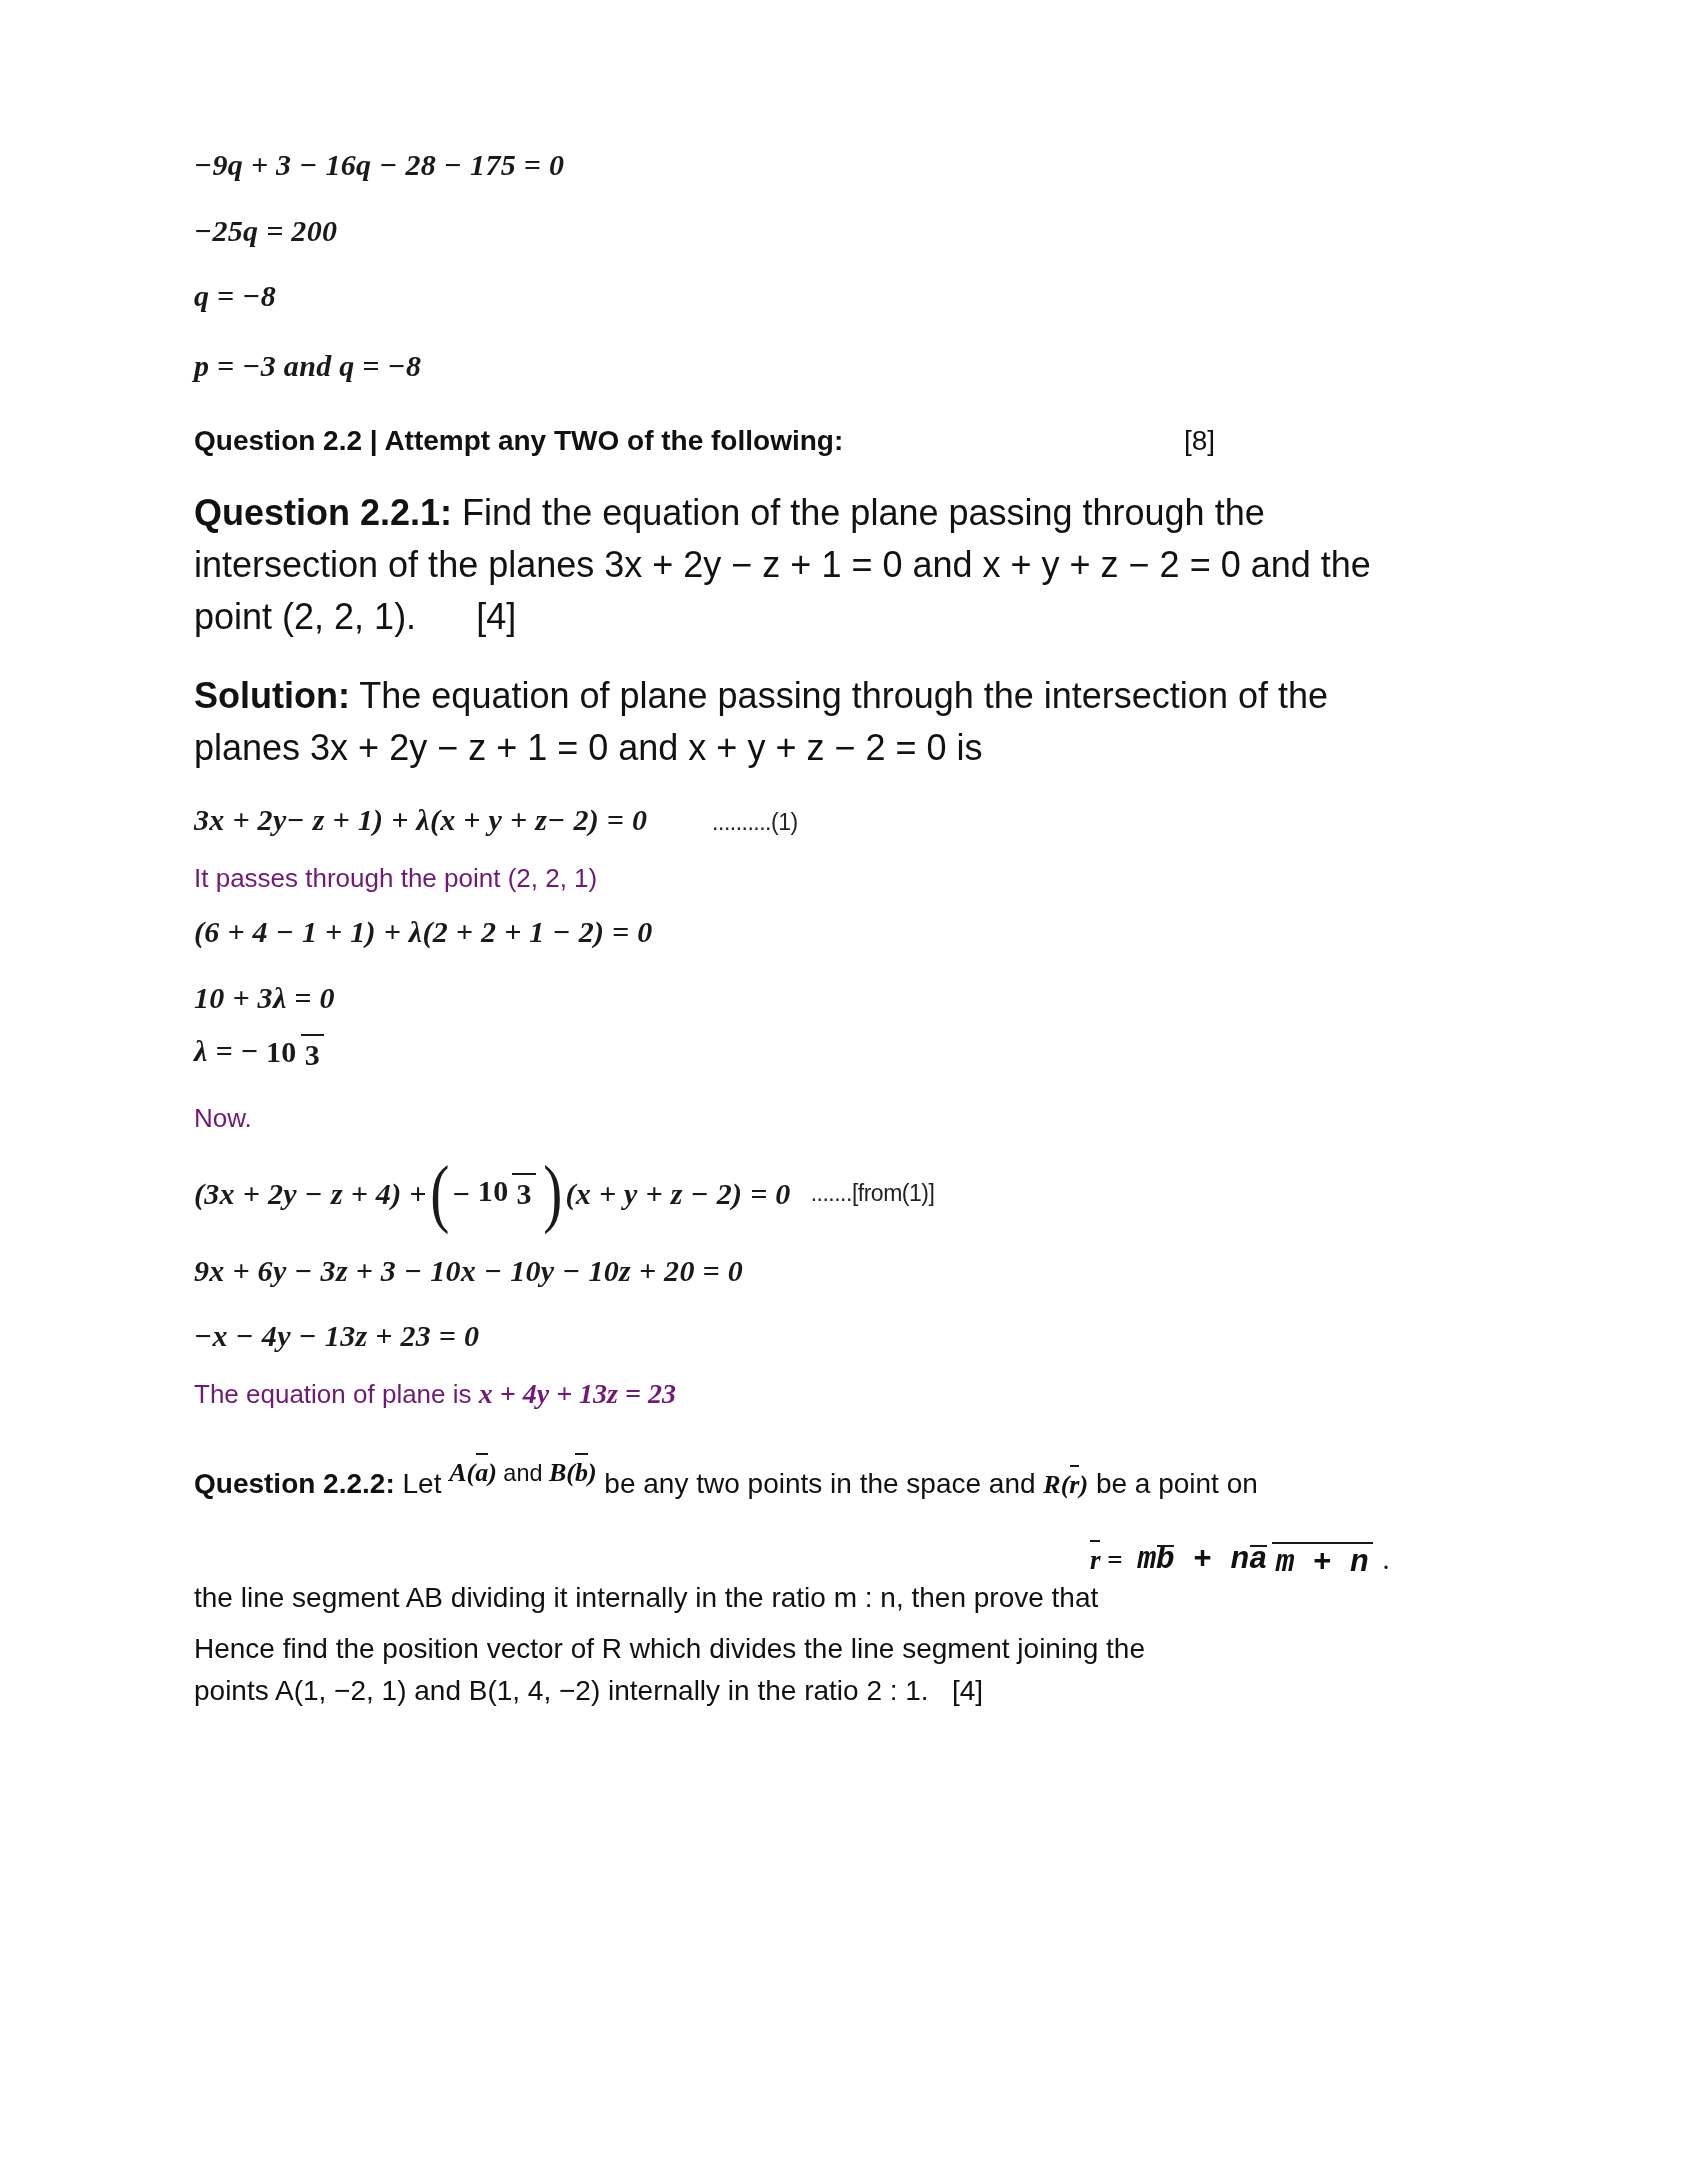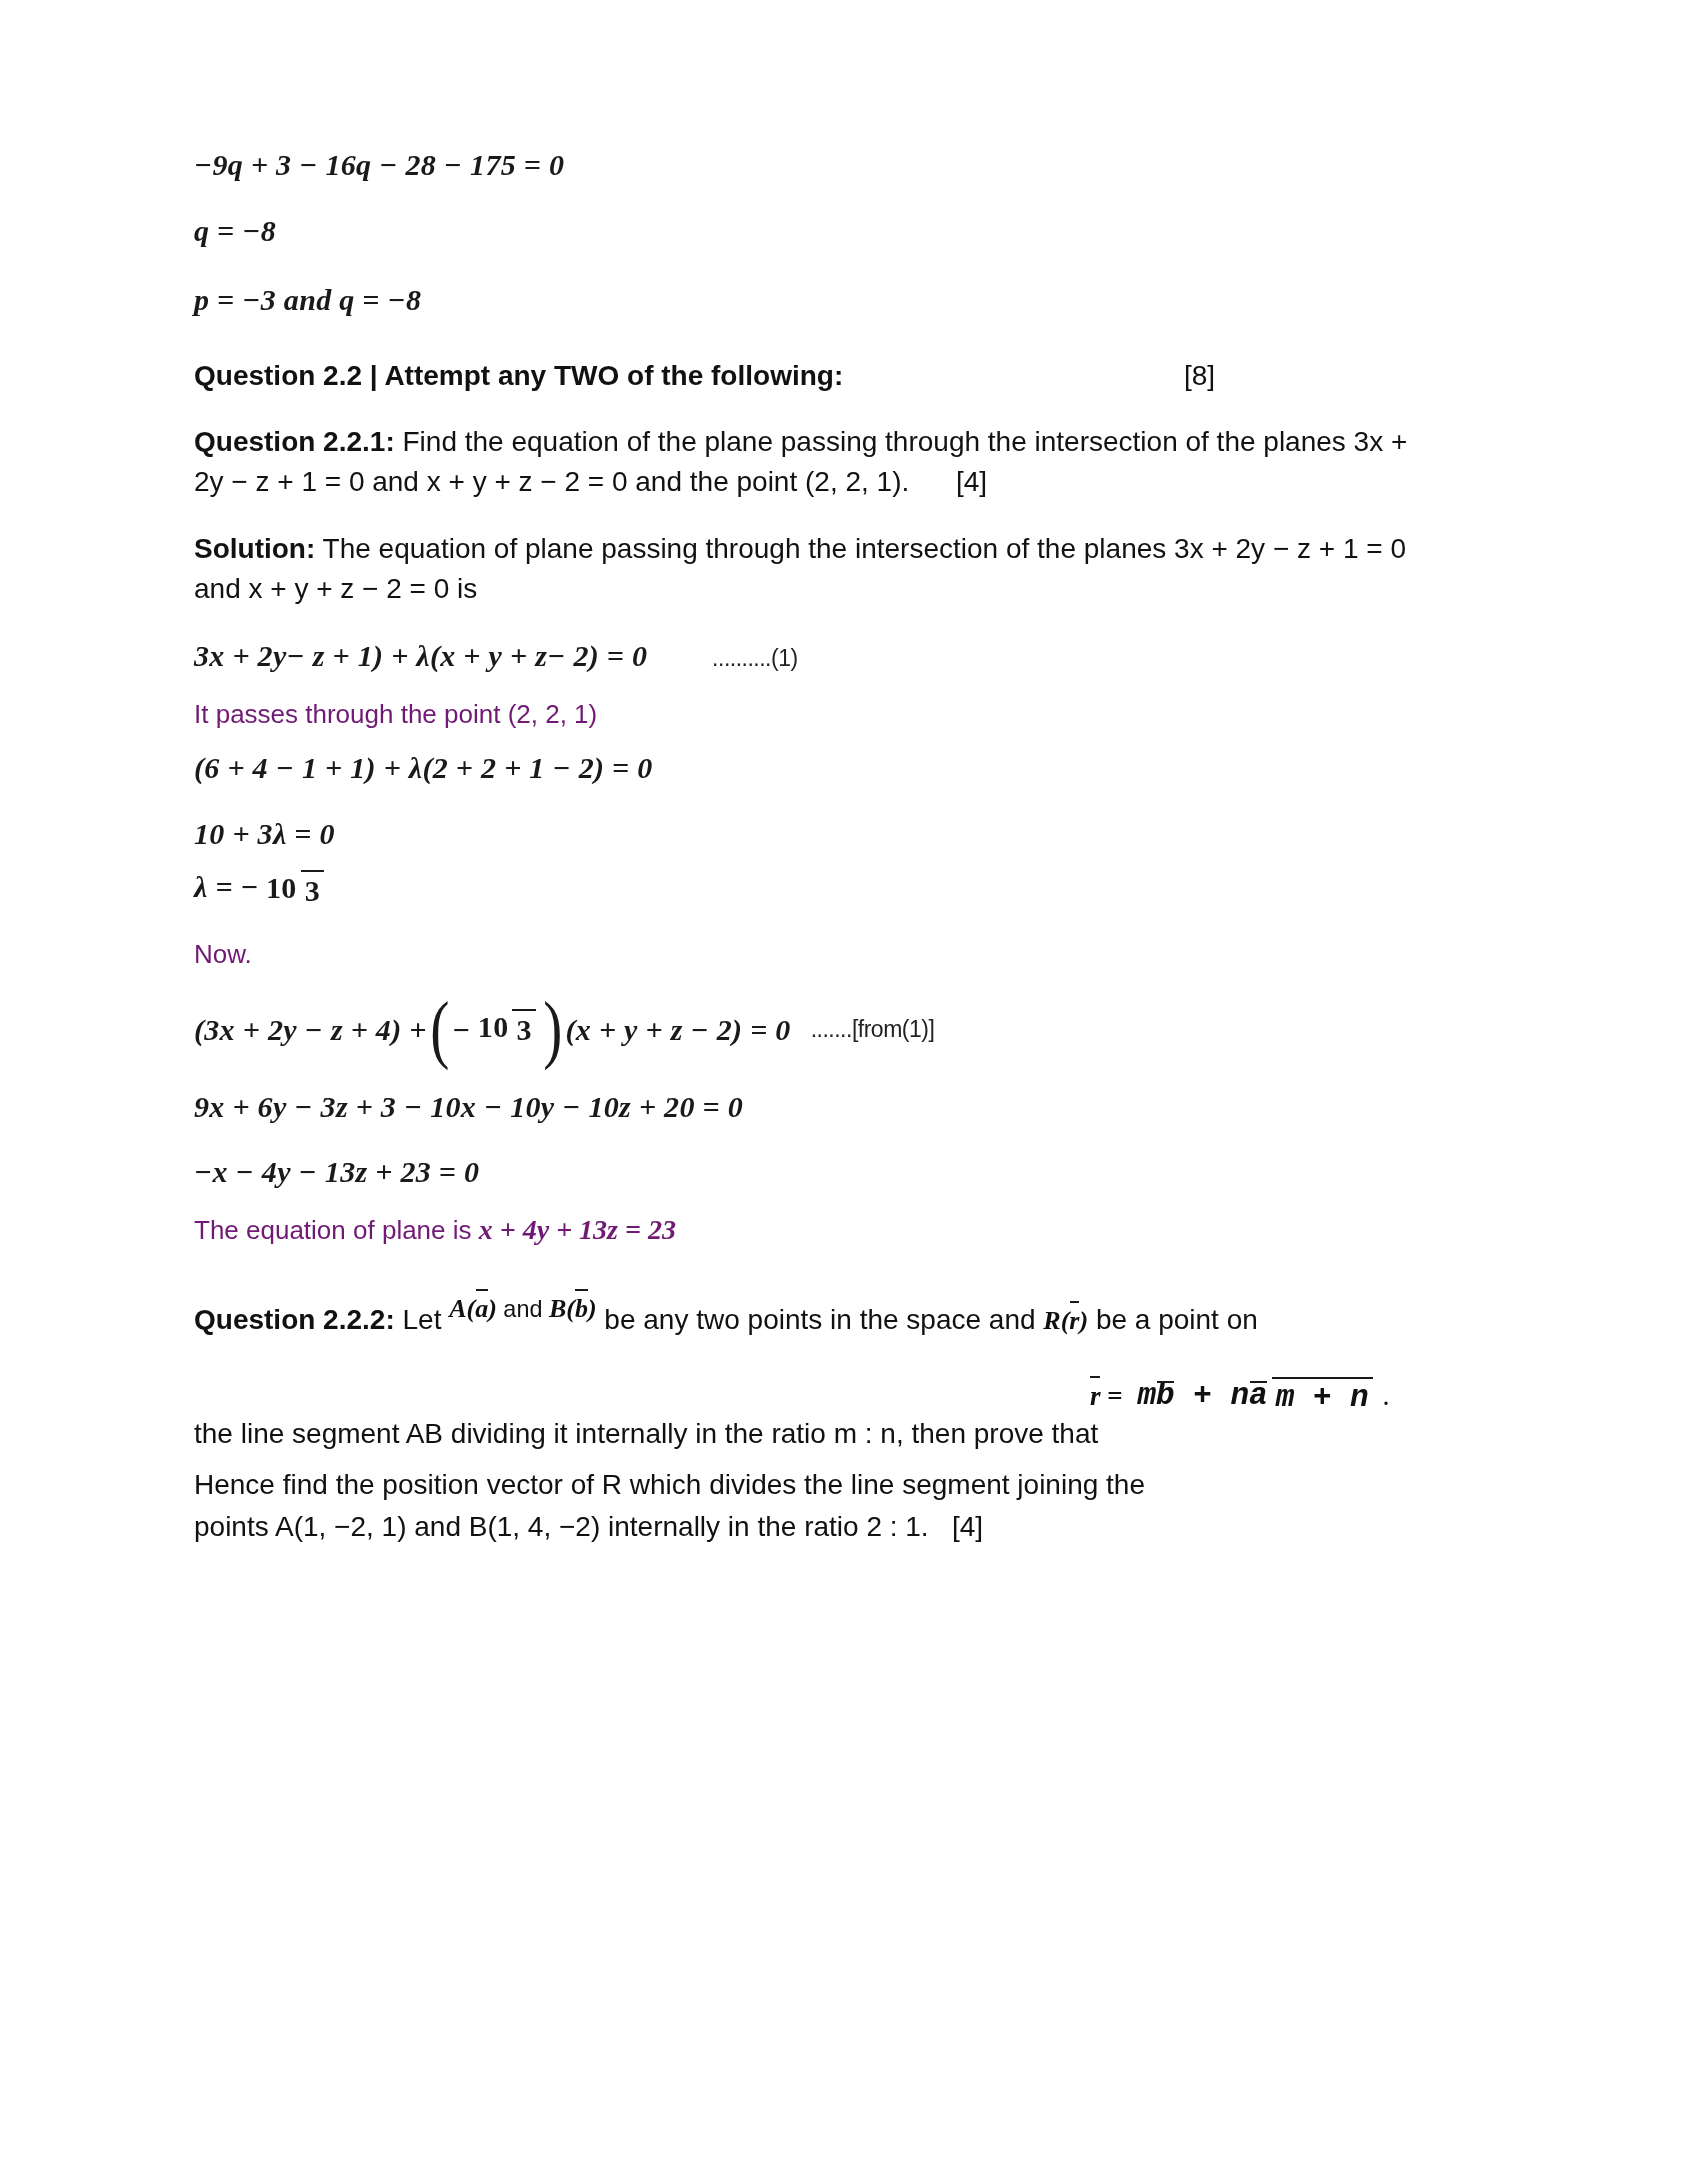--- a/index.html
+++ b/index.html
@@ -43,21 +43,21 @@
   .eq-line {
     font-size: 30px;
     line-height: 1.05;
     margin: 0 0 34px 0;
     white-space: nowrap;
   }
   .eq-line.tight { margin-bottom: 22px; }
 
   
   .para {
-    font-size: 28px;
+    font-size: 36px;
     line-height: 1.45;
     color: #121212;
     margin: 0 0 26px 0;
   }
   .para b, .bold { font-weight: 700; }
 
   .small-note {
     font-size: 26px;
     color: #701a75;
     margin: 0 0 22px 0;
@@ -167,20 +167,21 @@
   .q222 .lead { font-weight: 700; }
   .abs-text { position: absolute; }
 </style>
 </head>
 <body>
 
 <div class="page">
   <div class="content">
 
     <div class="math eq-line">−9q + 3 − 16q − 28 − 175 = 0</div>
+    <div class="math eq-line">−25q = 200</div>
     <div class="math eq-line" style="margin-bottom:38px;">q = −8</div>
     <div class="math eq-line" style="margin-bottom:44px;">p = −3 and q = −8</div>
 
     <div class="qhead">
       <span>Question 2.2 | Attempt any TWO of the following:</span>
       <span class="marks-right">[8]</span>
     </div>
 
     <p class="para">
       <b>Question 2.2.1:</b><span> Find the equation of the plane passing through the intersection of the planes 3x + 2y − z + 1 = 0 and x + y + z − 2 = 0 and the point (2, 2, 1).</span><span class="marks">&nbsp;&nbsp;&nbsp;&nbsp;&nbsp;&nbsp;<span>[4]</span></span>

